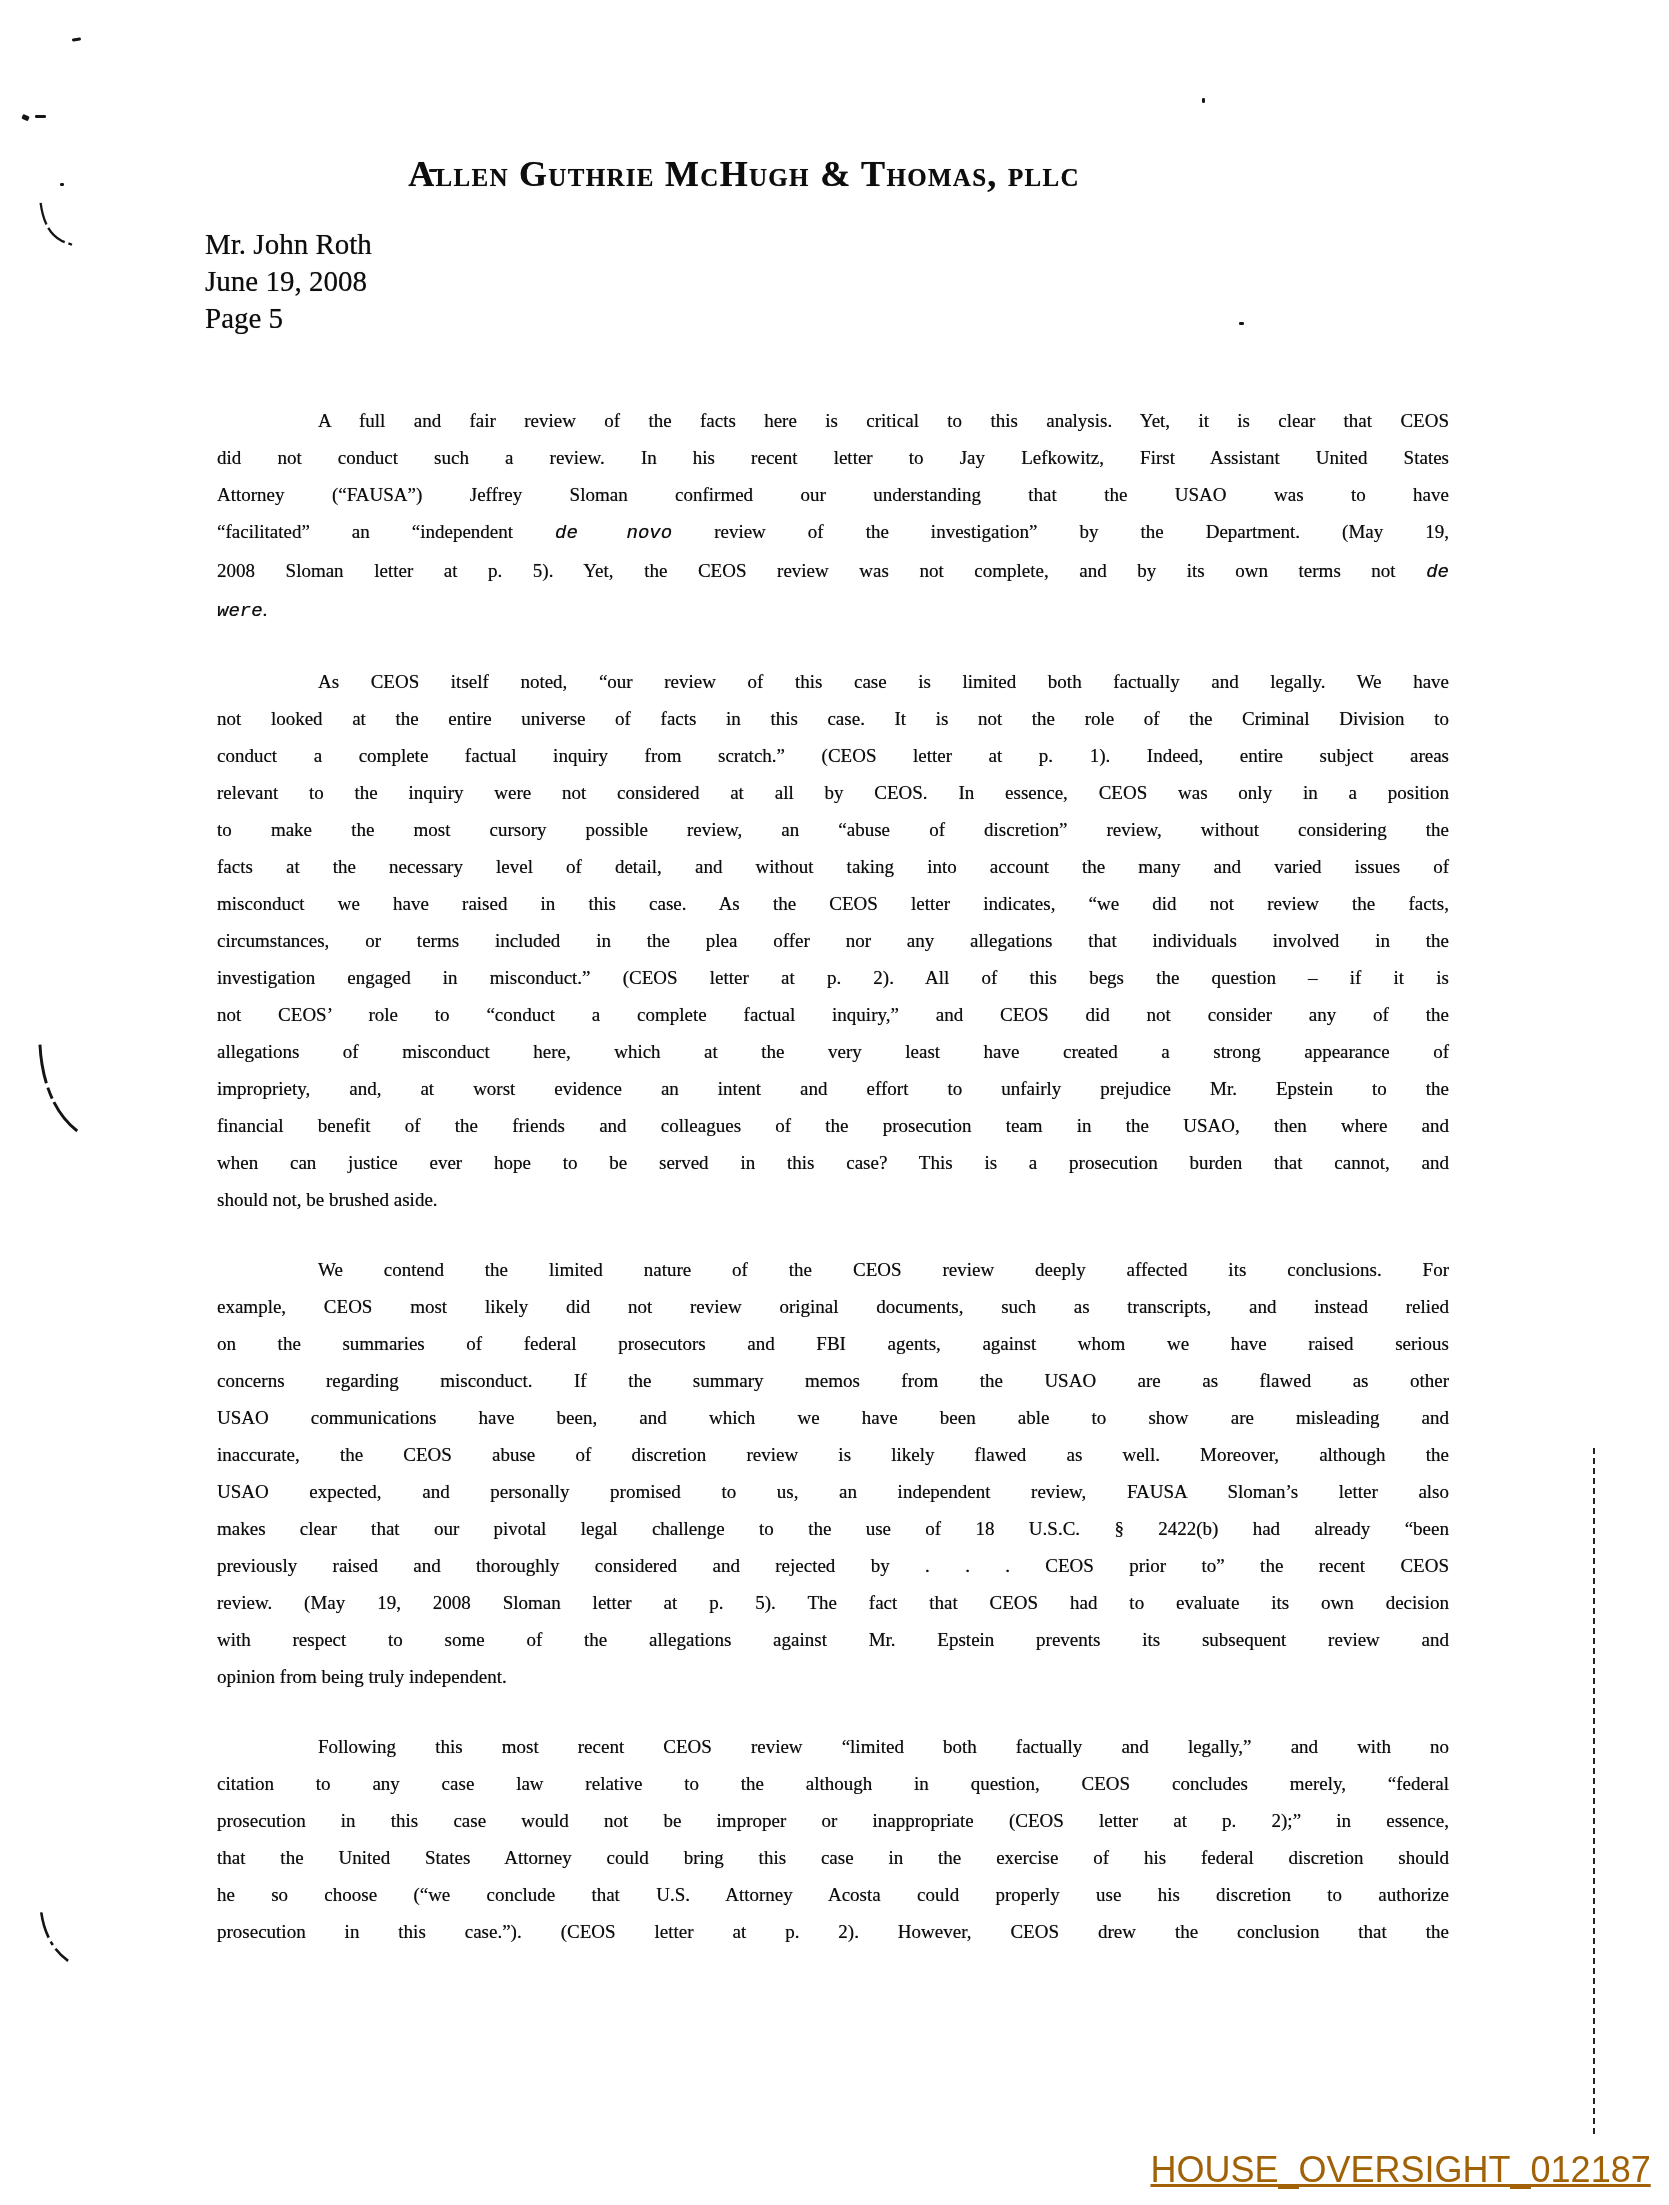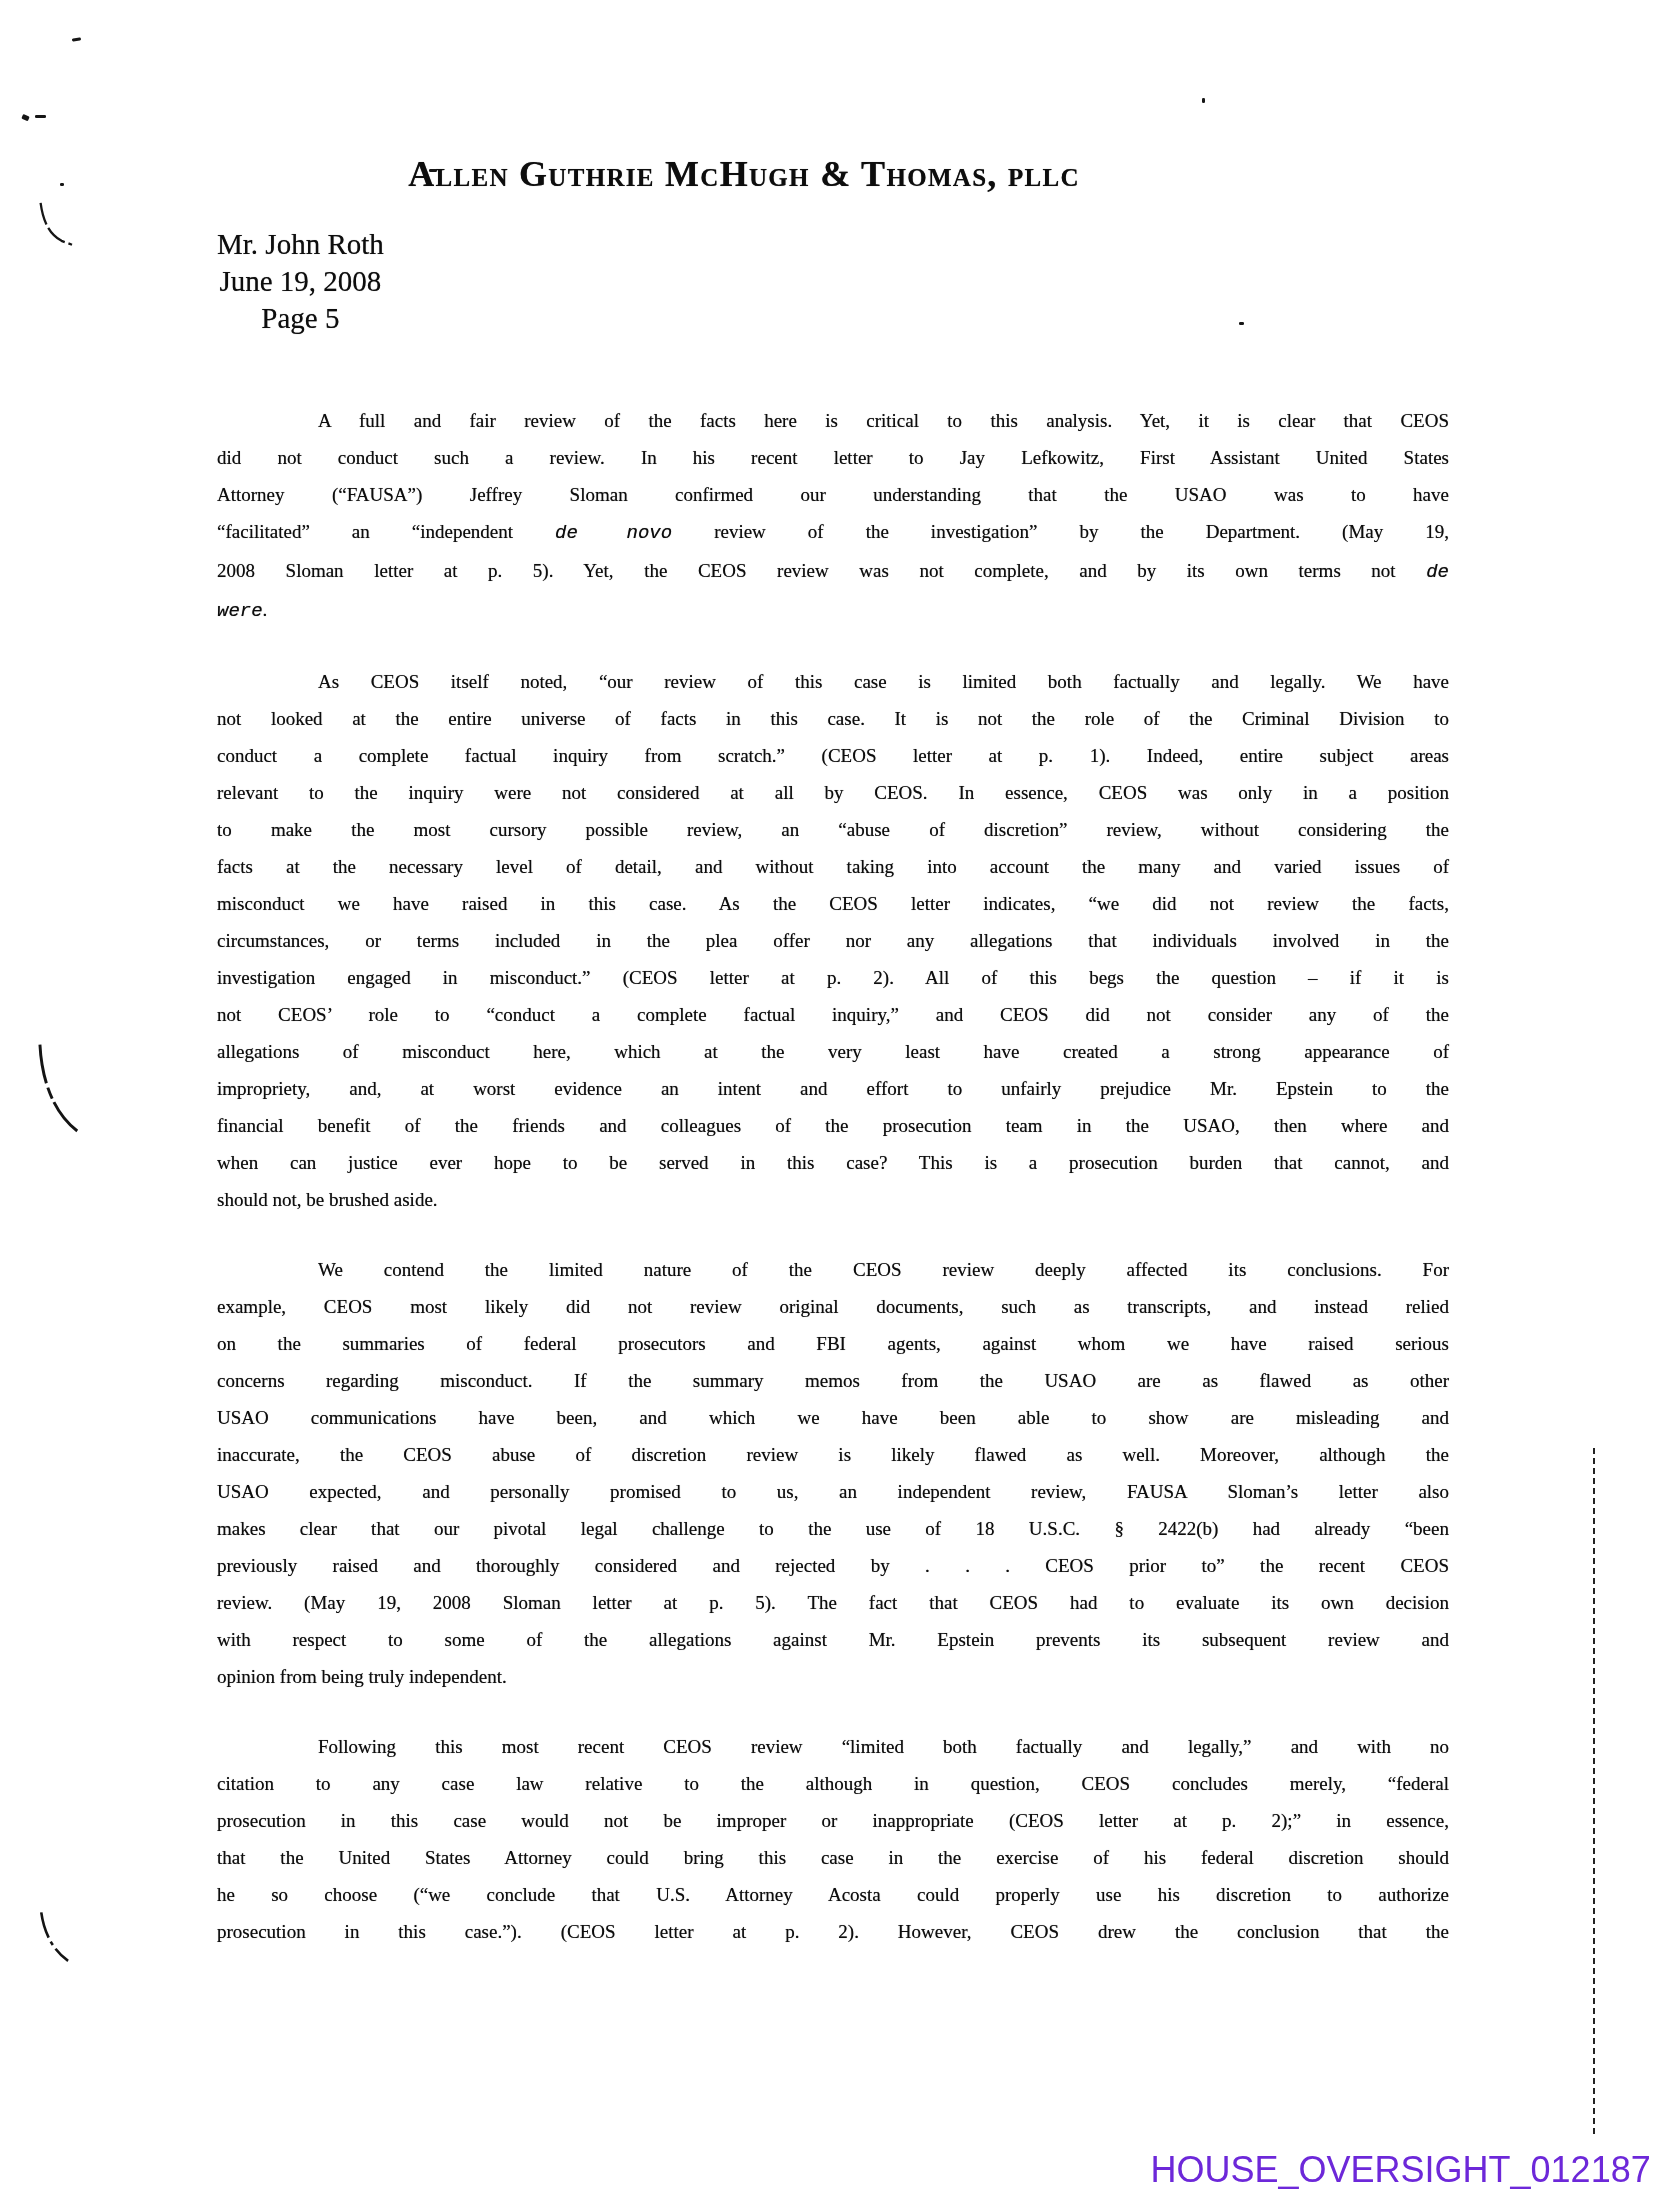--- a/index.html
+++ b/index.html
@@ -10,40 +10,39 @@
   }
   .page { position:absolute; inset:0; background:#ffffff; }
 
   .firm {
     position:absolute; top:153px; left:0; width:1488px; text-align:center;
     font-variant:small-caps; font-weight:bold; font-size:36px; letter-spacing:1.3px;
     text-shadow:0 0 0.7px rgba(0,0,0,.65);
   }
 
   .addr {
-    position:absolute; left:217px; top:226px; font-size:29px; line-height:37px;
+    position:absolute; left:205px; top:226px; font-size:29px; line-height:37px;
     text-shadow:0 0 0.7px rgba(0,0,0,.6);
-    text-align:center;
   }
 
   .letter-body {
     position:absolute; left:217px; top:402px; width:1232px;
     font-size:19px; line-height:37px;
     text-shadow:0 0 0.7px rgba(0,0,0,.6);
   }
   .para { margin-bottom:33px; }
   .line { text-align:justify; text-align-last:justify; text-justify:inter-word; white-space:nowrap; }
   .line.first { text-indent:101px; }
   .line.noj { text-align-last:left; }
   .it { font-style:italic;font-family:Liberation Mono, monospace; }
 
   .bates {
     position:absolute; top:2152px; right:18.3px;
     font-family:"Liberation Sans","DejaVu Sans",sans-serif;
-    font-size:36px; font-weight:400; letter-spacing:0; line-height:1; color:#6d28d9;
+    font-size:36px; font-weight:400; letter-spacing:0; line-height:1; color:#a16207;text-decoration:underline;
   }
 
   
   .vline {
     position:absolute; left:1593px; top:1448px; height:686px; width:0;
     border-left:2px dashed #232323;
   }
   .artifact-svg { position:absolute; left:0; top:0; }
   .speck { position:absolute; background:#161616; border-radius:1.3px; }
   .speck.s1 { left:72px;  top:38px;   width:9.2px; height:3.3px;  transform:rotate(-8deg); }

